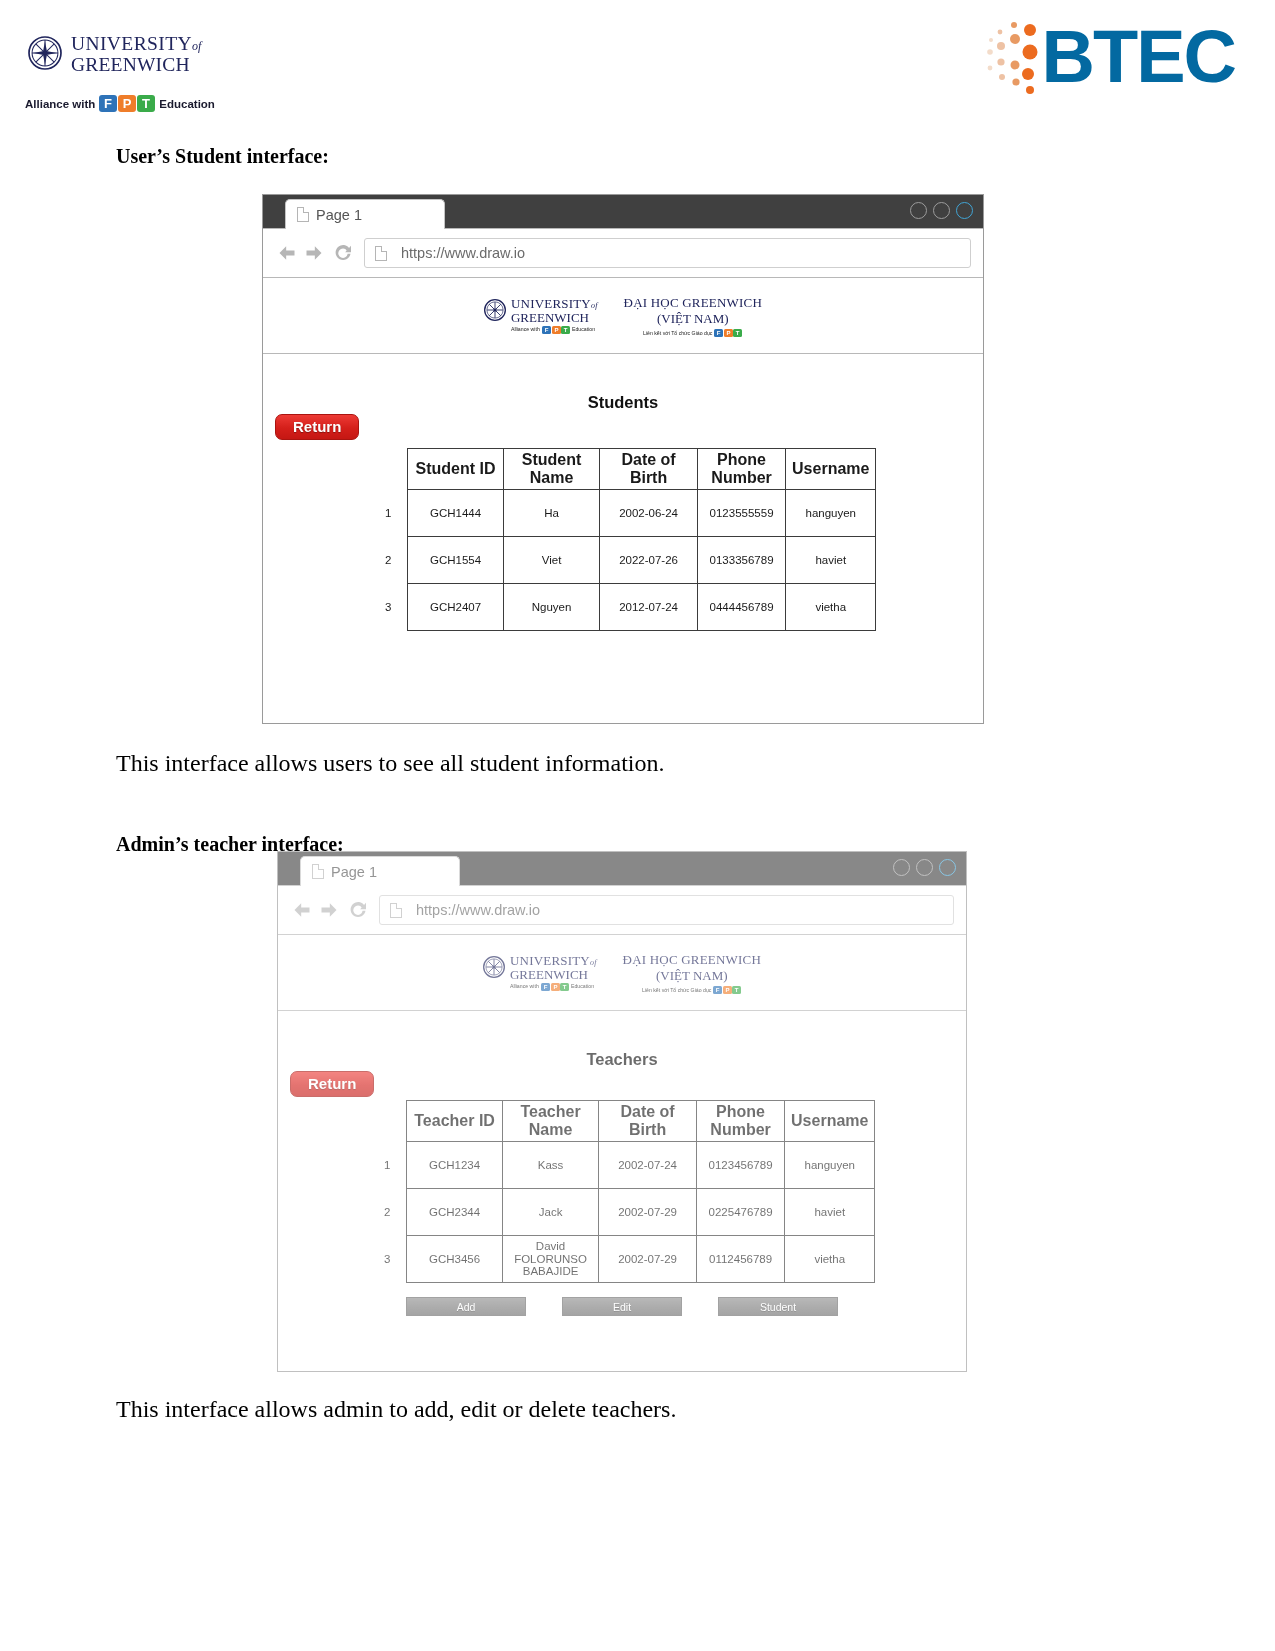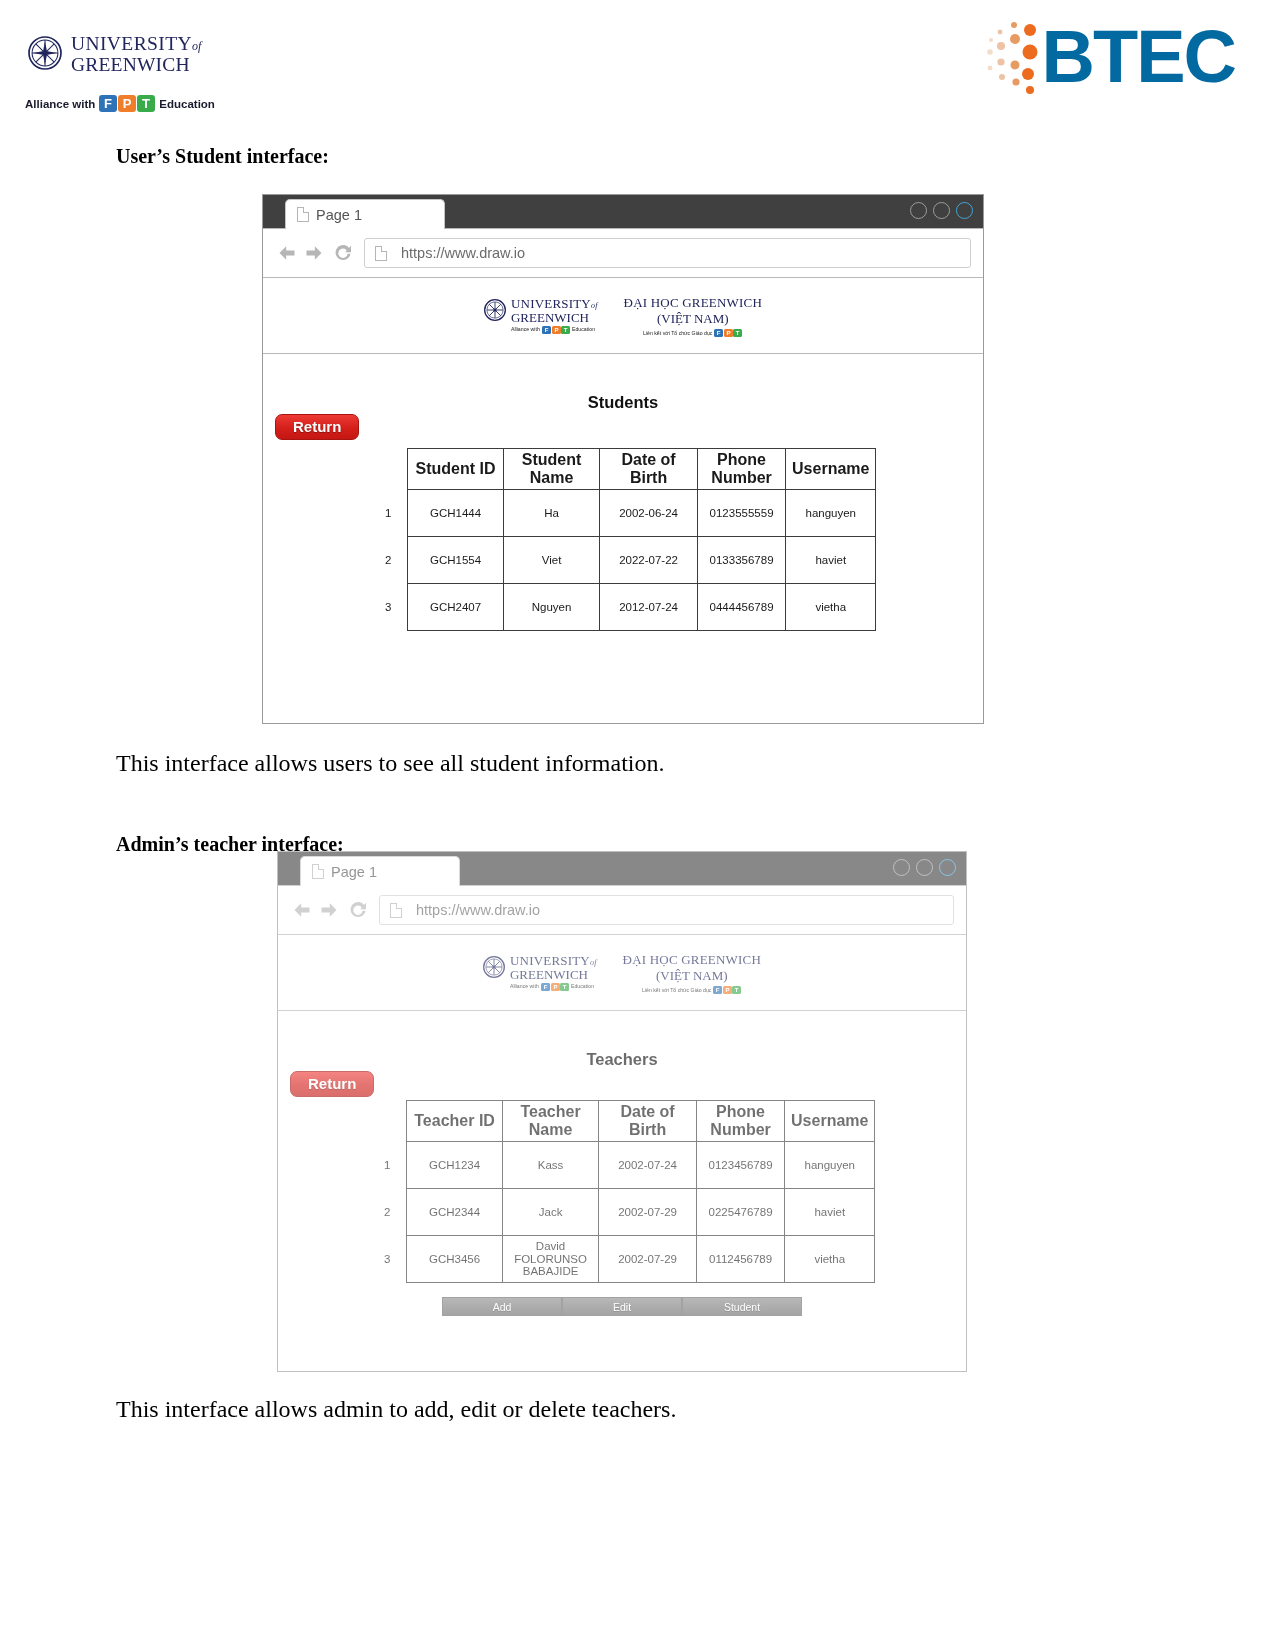--- a/index.html
+++ b/index.html
@@ -311,20 +311,21 @@
   .c-idx { width: 38px; }
   .c-id { width: 96px; }
   .c-name { width: 96px; }
   .c-dob { width: 98px; }
   .c-phone { width: 88px; }
   .c-user { width: 84px; }
 
   .action-row {
     display: flex;
     justify-content: center;
+    gap: 36px;
     margin-top: 14px;
   }
   .action-btn {
     width: 120px;
     height: 19px;
     background: linear-gradient(180deg, #8e8e8e 0%, #7b7b7b 50%, #6e6e6e 100%);
     border: 1px solid #6a6a6a;
     color: #fff;
     font-family: "Liberation Sans", sans-serif;
     font-size: 10.5px;
@@ -500,21 +501,21 @@
           <td class="c-id">GCH1444</td>
           <td class="c-name">Ha</td>
           <td class="c-dob">2002-06-24</td>
           <td class="c-phone">0123555559</td>
           <td class="c-user">hanguyen</td>
         </tr>
         <tr>
           <td class="c-idx rownum">2</td>
           <td class="c-id">GCH1554</td>
           <td class="c-name">Viet</td>
-          <td class="c-dob">2022-07-22</td>
+          <td class="c-dob">2022-07-26</td>
           <td class="c-phone">0133356789</td>
           <td class="c-user">haviet</td>
         </tr>
         <tr>
           <td class="c-idx rownum">3</td>
           <td class="c-id">GCH2407</td>
           <td class="c-name">Nguyen</td>
           <td class="c-dob">2012-07-24</td>
           <td class="c-phone">0444456789</td>
           <td class="c-user">vietha</td>

